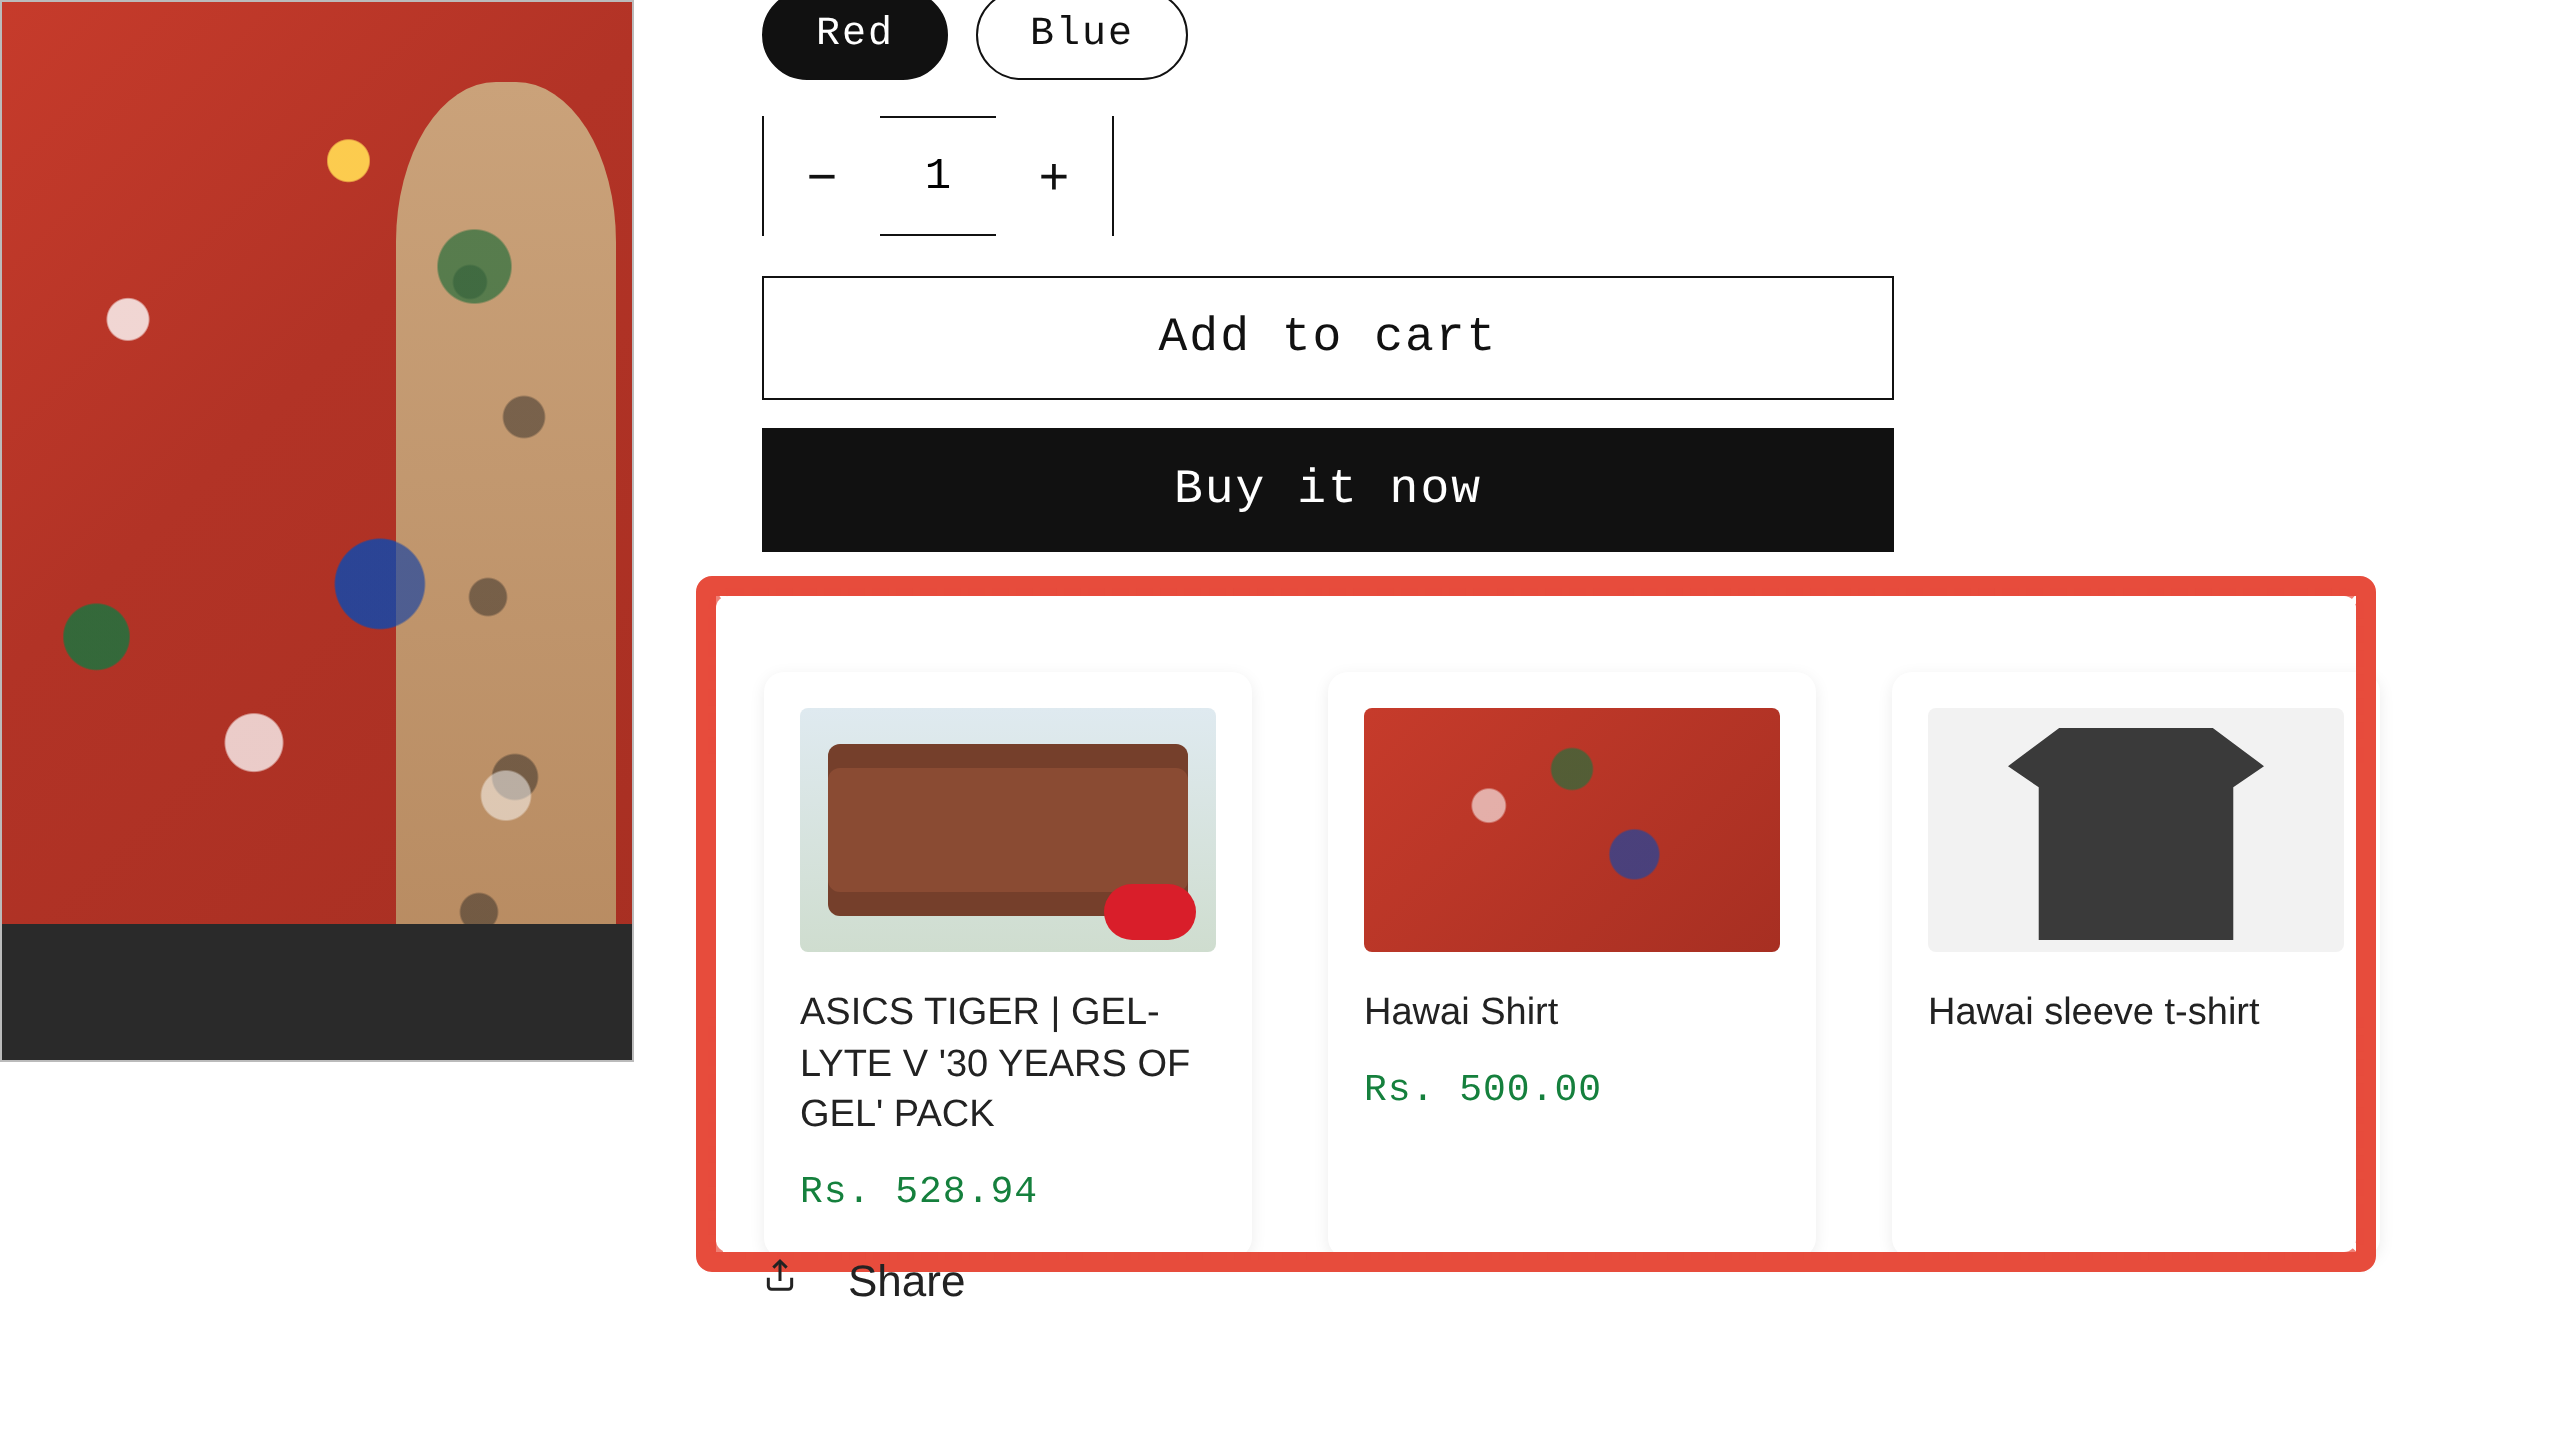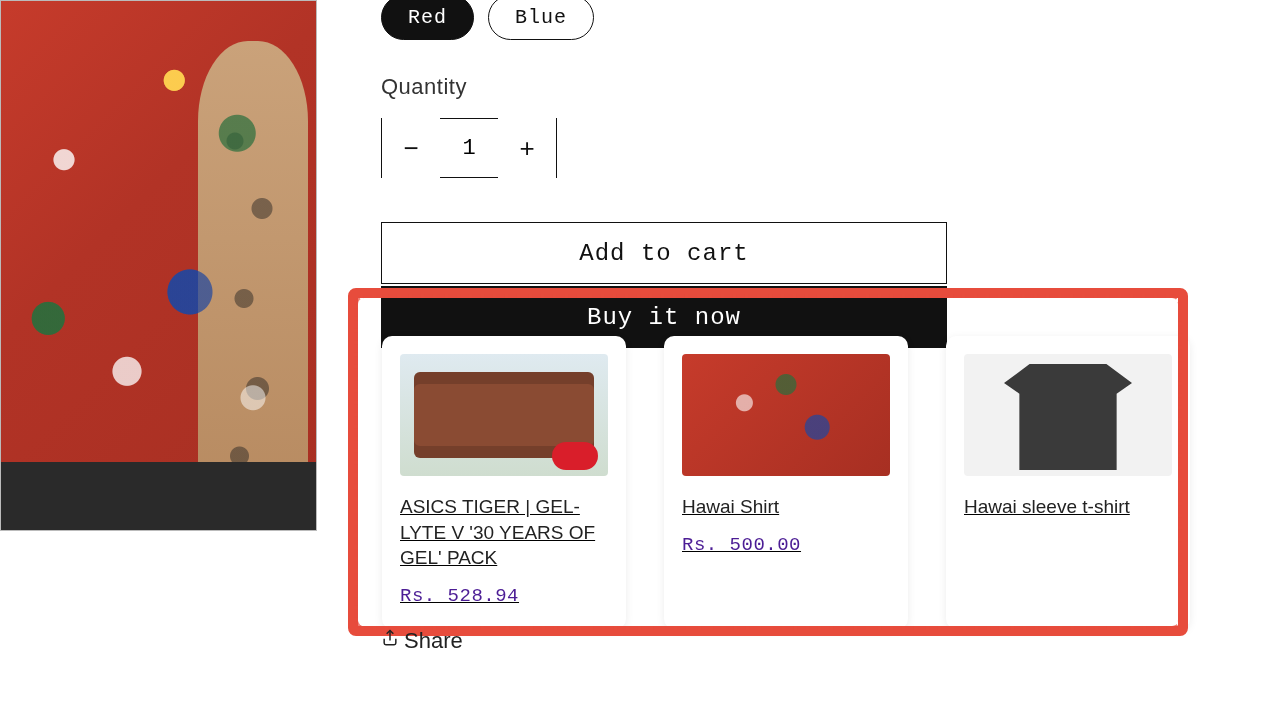--- a/index.html
+++ b/index.html
@@ -120,58 +120,57 @@
   .qty .value {
     width: 58px;
     text-align: center;
     font-size: 22px;
   }
 
   .cta {
     display: block;
     width: 566px;
     height: 62px;
-    margin-top: 44px;
+    margin-top: 20px;
     font-size: 24px;
     letter-spacing: 1px;
     cursor: pointer;
   }
   .cta.outline {
     background: #fff;
     border: 1.5px solid #111;
     color: #111;
   }
   .cta.solid {
     background: #111;
     border: 1.5px solid #111;
     color: #fff;
-    margin-top: 2px;
+    margin-top: 14px;
   }
 
   .share {
     position: absolute;
     left: 380px;
     top: 628px;
     display: flex;
     align-items: center;
-    gap: 4px;
+    gap: 24px;
     font-size: 22px;
     color: #222;
   }
   .share svg { width: 20px; height: 20px; }
 
   
   .reco-wrap {
     position: absolute;
     left: 348px;
     top: 288px;
     width: 840px;
     height: 348px;
     padding: 14px 18px;
-    text-decoration: underline;
   }
   .reco-border {
     position: absolute;
     inset: 0;
     border: 10px solid #e74c3c;
     border-radius: 8px;
     pointer-events: none;
   }
   
   .reco-border::before {
@@ -249,40 +248,39 @@
     font-size: 19px;
     color: #222;
     margin-top: 18px;
     line-height: 1.35;
     min-height: 26px;
   }
   .card-title.twoline { min-height: 52px; }
   .card-price {
     margin-top: 14px;
     font-size: 19px;
-    color: #4c1d95;
+    color: #15803d;
     letter-spacing: .5px;
   }
 </style>
 </head>
 <body>
 
 <div class="page">
   <div class="product-image">
     <div class="arm"></div>
     <div class="pants"></div>
   </div>
 
   <div class="details">
     <div class="variant-row">
       <button class="pill selected mono">Red</button>
       <button class="pill mono">Blue</button>
     </div>
 
-    <div class="label">Quantity</div>
     <div class="qty">
       <button>−</button>
       <div class="value mono">1</div>
       <button>+</button>
     </div>
 
     <button class="cta outline mono">Add to cart</button>
     <button class="cta solid mono">Buy it now</button>
   </div>
 </div>

